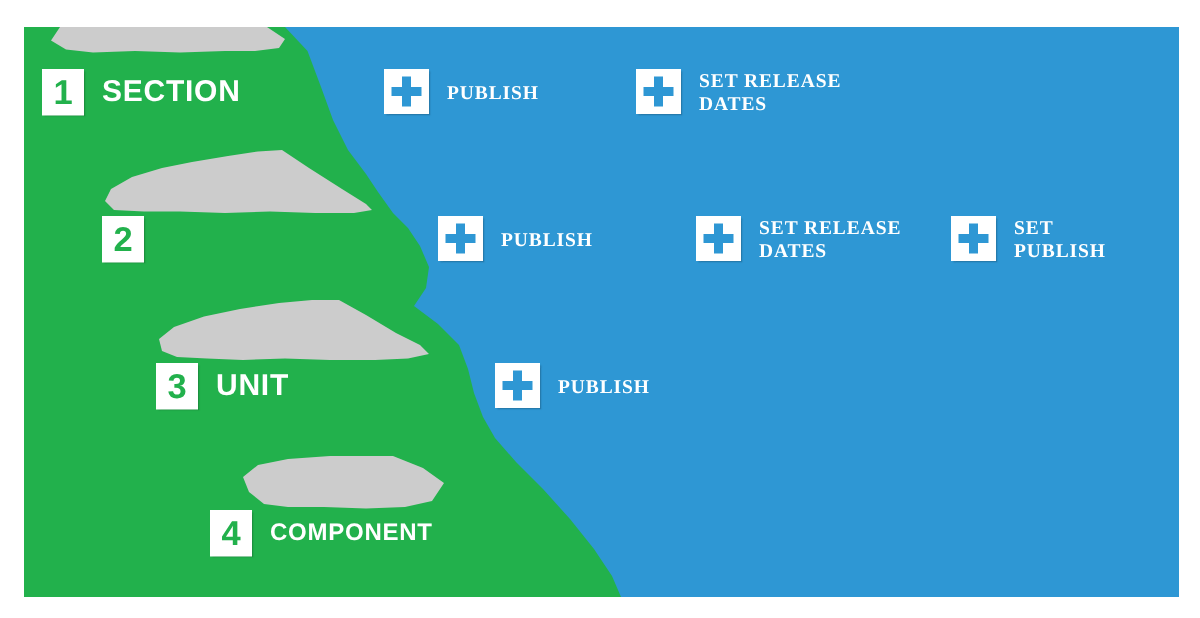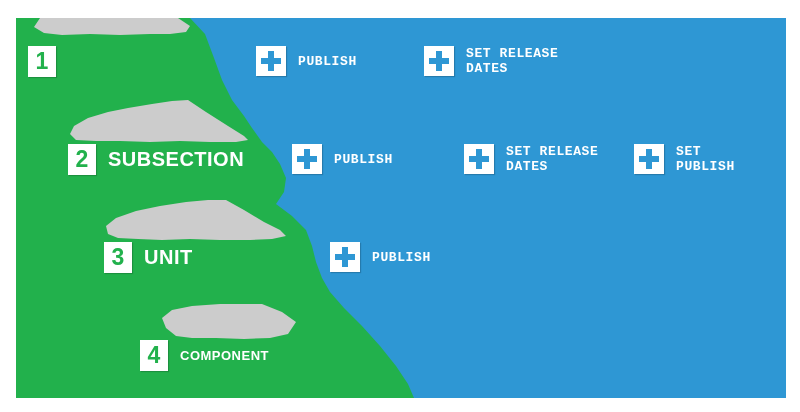--- a/index.html
+++ b/index.html
@@ -105,21 +105,21 @@
     height: 6px;
   }
 
   .action-label {
     color: #ffffff;
     font-size: 13px;
     font-weight: bold;
     letter-spacing: 0.6px;
     margin-left: 12px;
     line-height: 15px;
-    font-family: Liberation Mono, monospace;
+    font-family: Liberation Serif, serif;
   }
   .action-label .l2 { display: block; }
 
   
   .r1 { left: 28px;  top: 46px;  }
   .r2 { left: 68px;  top: 144px; }
   .r3 { left: 104px; top: 242px; }
   .r4 { left: 140px; top: 340px; }
 
   
@@ -237,38 +237,38 @@
              L 172 310
              L 192 306
              L 220 304
              Z"></path>
   </svg>
 
   <div id="overlay">
 
     <div class="row-label r1">
       <div class="num-badge">1</div>
+      <div class="row-title">SECTION</div>
     </div>
 
     <div class="action a1">
       <span class="plus-tile"></span>
       <span class="action-label">PUBLISH</span>
     </div>
 
     <div class="action a2">
       <span class="plus-tile"></span>
       <span class="action-label">
         <span>SET RELEASE</span>
         <span class="l2">DATES</span>
       </span>
     </div>
 
     <div class="row-label r2">
       <div class="num-badge">2</div>
-      <div class="row-title">SUBSECTION</div>
     </div>
 
     <div class="action a3">
       <span class="plus-tile"></span>
       <span class="action-label">PUBLISH</span>
     </div>
 
     <div class="action a4">
       <span class="plus-tile"></span>
       <span class="action-label">
@@ -290,17 +290,17 @@
       <div class="row-title">UNIT</div>
     </div>
 
     <div class="action a6">
       <span class="plus-tile"></span>
       <span class="action-label">PUBLISH</span>
     </div>
 
     <div class="row-label r4">
       <div class="num-badge">4</div>
-      <div class="row-title" style="font-size:13px;margin-left:12px;">COMPONENT</div>
+      <div class="row-title" style="font-size:16px;margin-left:12px;">COMPONENT</div>
     </div>
 
   </div>
 </div>
 
 </body></html>

